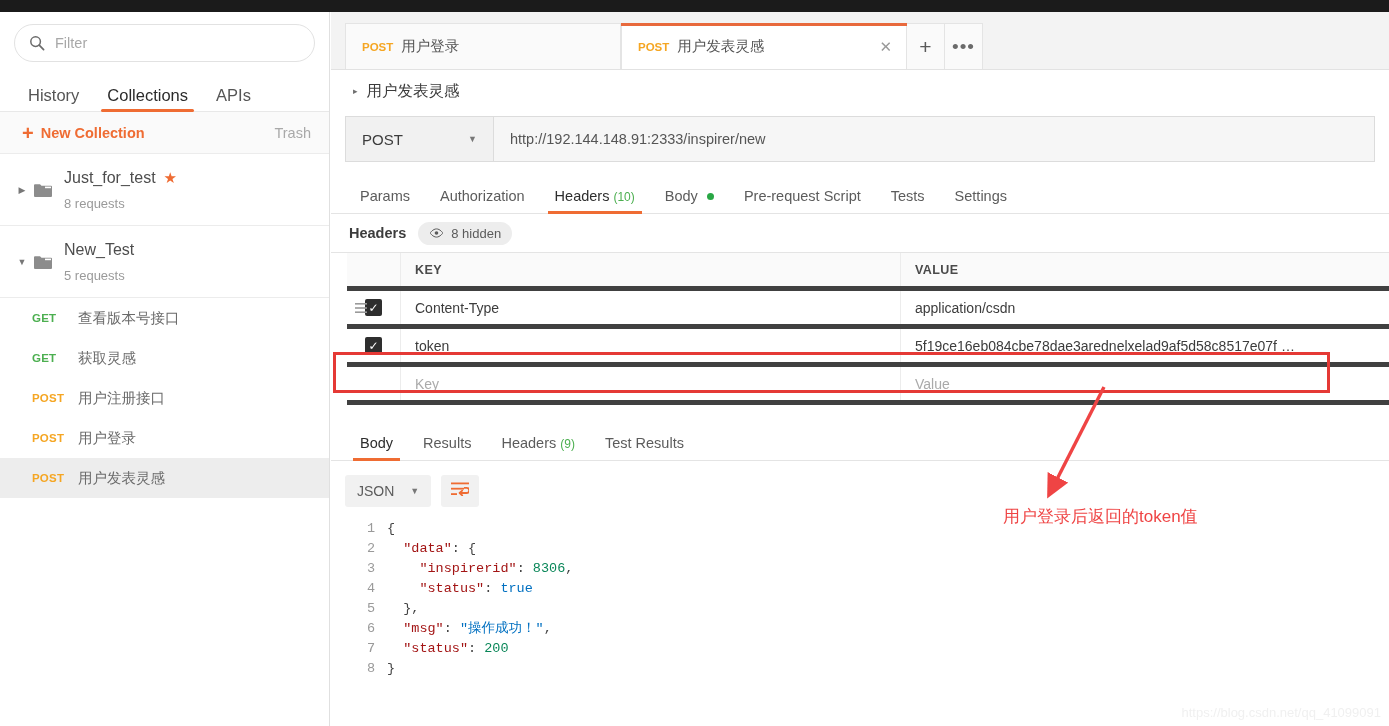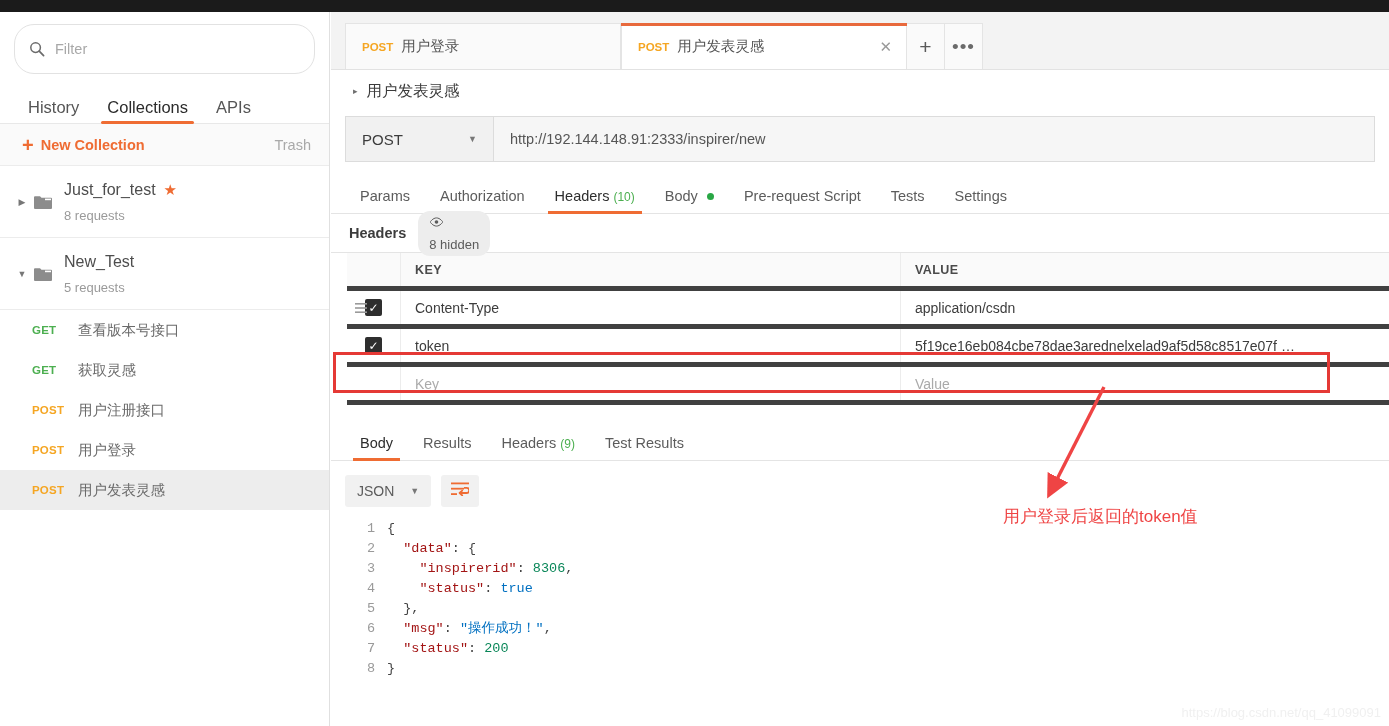--- a/index.html
+++ b/index.html
@@ -18,21 +18,21 @@
   }
 
   
   .sidebar {
     position: absolute; left: 0; top: 12px; width: 330px; height: 714px;
     background: #ffffff; border-right: 1px solid #e0e0e0;
   }
   .filter-wrap { padding: 12px 14px 8px 14px; }
   .filter-box {
     display: flex; align-items: center; gap: 10px;
-    height: 50px; border: 1px solid #e2e2e2; border-radius: 20px;
+    height: 38px; border: 1px solid #e2e2e2; border-radius: 20px;
     padding: 0 14px; background: #fff;
   }
   .filter-box .sicon { width: 16px; height: 16px; flex: none; }
   .filter-box input {
     border: none; outline: none; flex: 1; font-size: 14.5px;
     color: #555; background: transparent;
     font-family: "Liberation Sans", sans-serif;
   }
   .filter-box input::placeholder { color: #a8a8a8; }
 
@@ -170,23 +170,23 @@
   .cnt { color: #4caf50; font-size: 12px; }
   .greendot {
     display: inline-block; width: 7px; height: 7px; border-radius: 50%;
     background: #29a745; margin-left: 5px; vertical-align: middle;
   }
 
   
   .hdrbar { display: flex; align-items: center; gap: 12px; height: 38px; padding: 0 18px; }
   .hdrbar .lbl { font-size: 14.5px; color: #3c3c3c; font-weight: 700; }
   .hidden-pill {
-    display: inline-flex; align-items: flex-start; gap: 7px;
+    display: inline-flex; align-items: center; gap: 7px;
     background: #ededed; border-radius: 12px; padding: 4px 11px;
-    font-size: 13px; color: #5b5b5b; cursor: pointer; flex-direction: column;
+    font-size: 13px; color: #5b5b5b; cursor: pointer;
   }
 
   
   .htable { border-top: 1px solid #e4e4e4; }
   .hrow { display: flex; height: 38px; border-bottom: 5px solid #404040; margin-left: 16px; }
   .hrow.head { background: #fafafa; }
   .hcell-chk {
     width: 54px; flex: none; display: flex; align-items: center;
     justify-content: center; gap: 5px; border-right: 1px solid #ececec;
     position: relative;

